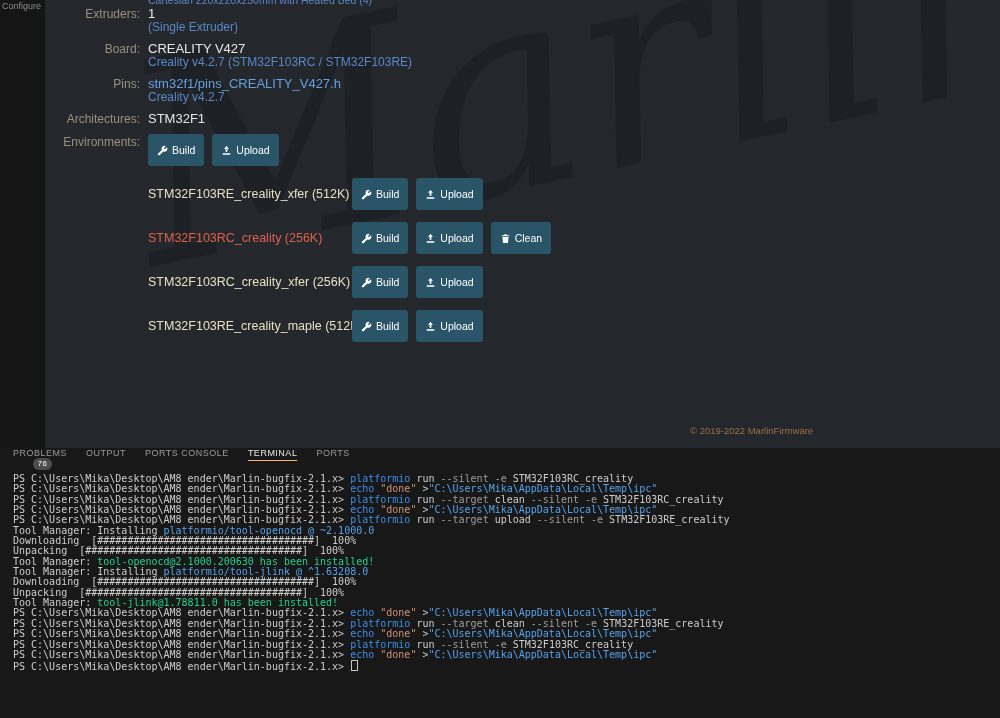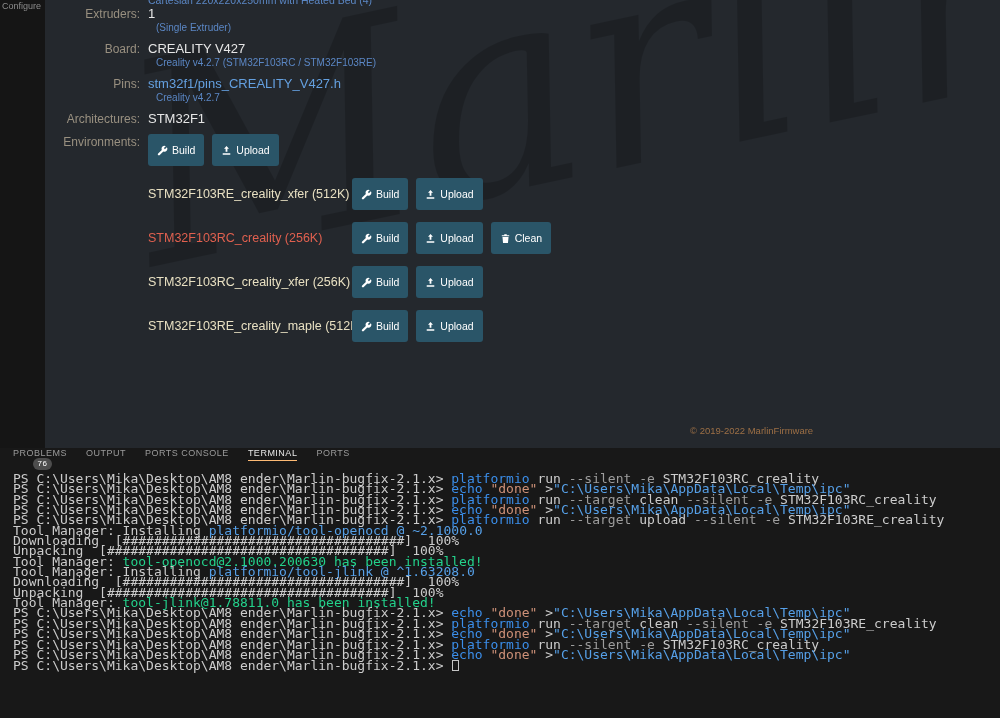--- a/index.html
+++ b/index.html
@@ -14,21 +14,21 @@
   .abm-panel{position:absolute;left:45px;top:0;width:955px;height:448px;background:#24282d;overflow:hidden;}
   .watermark{position:absolute;right:-70px;top:-90px;font:italic 280px "DejaVu Serif",serif;
              color:rgba(0,0,0,0.18);transform:rotate(-12deg);pointer-events:none;white-space:nowrap;}
   .machine-info{position:absolute;left:103px;top:-6px;font-size:10.5px;color:#5b87c5;white-space:nowrap;}
   .panel-content{position:absolute;left:0;top:6px;right:0;}
 
   .field-row{display:flex;margin-bottom:7px;}
   .field-label{width:95px;flex:none;text-align:right;margin-right:8px;font-size:12px;color:#999080;line-height:15px;padding-top:1px;}
   .field-value{font-size:13px;color:#e6e6e6;line-height:15px;white-space:nowrap;}
   .field-link{color:#64a0e0;cursor:pointer;}
-  .field-subtitle{font-size:10px;color:#5b87c5;line-height:13px;white-space:nowrap;margin-left:8px;}
+  .field-subtitle{font-size:12px;color:#5b87c5;line-height:13px;white-space:nowrap;}
 
   .env-section{display:flex;}
   .env-label{width:95px;flex:none;text-align:right;margin-right:8px;font-size:12px;color:#999080;line-height:17px;}
   .envs{flex:1;}
   .env-row{display:flex;align-items:center;margin-bottom:12px;}
   .env-name{width:204px;flex:none;font-size:12.5px;color:#e8e0c2;line-height:17px;white-space:nowrap;}
   .env-name.env-hl{color:#e0604f;}
   .env-note{font-size:9.5px;color:#cf5340;margin:-10px 0 10px 7px;white-space:nowrap;}
   .env-btn{background:#2a5568;color:#fff;border:none;border-radius:3px;font-size:10.5px;
            font-family:"Liberation Sans",sans-serif;height:32px;padding:0 9px;display:inline-flex;
@@ -39,21 +39,21 @@
 
   
   .bottom-panel{position:absolute;left:0;top:448px;width:1000px;height:270px;background:#181818;}
   .tabbar{height:24px;display:flex;align-items:center;padding-left:13px;gap:19px;}
   .ptab{font-size:9px;letter-spacing:.5px;color:#9b9b9b;height:24px;display:flex;align-items:center;cursor:pointer;flex-direction:column;}
   .ptab.active{color:#e7e7e7;}
   .ptab.active > span:first-child{border-bottom:1px solid #fdba74;padding-bottom:2px;}
   .tab-badge{margin-left:5px;background:#4d4d4d;color:#fff;font-size:8px;line-height:8px;
              padding:2px 5px;border-radius:8px;}
   .terminal{position:absolute;left:0;top:24px;right:0;bottom:0;padding:2px 0 0 13px;
-            font-family:"DejaVu Sans Mono",monospace;font-size:13px;line-height:10.35px;
+            font-family:"DejaVu Sans Mono",monospace;font-size:10px;line-height:10.35px;
             color:#cccccc;white-space:pre;overflow:hidden;}
   .tline{white-space:pre;}
   .seg-d{color:#cccccc;}
   .seg-c{color:#3b8eea;}
   .seg-b{color:#56a0e8;}
   .seg-o{color:#9d9d9d;}
   .seg-s{color:#ce9178;}
   .seg-g{color:#23d18b;}
   .cursor{display:inline-block;width:5px;height:9px;border:1px solid #c5c5c5;vertical-align:-1px;margin-left:1px;}
 </style>

